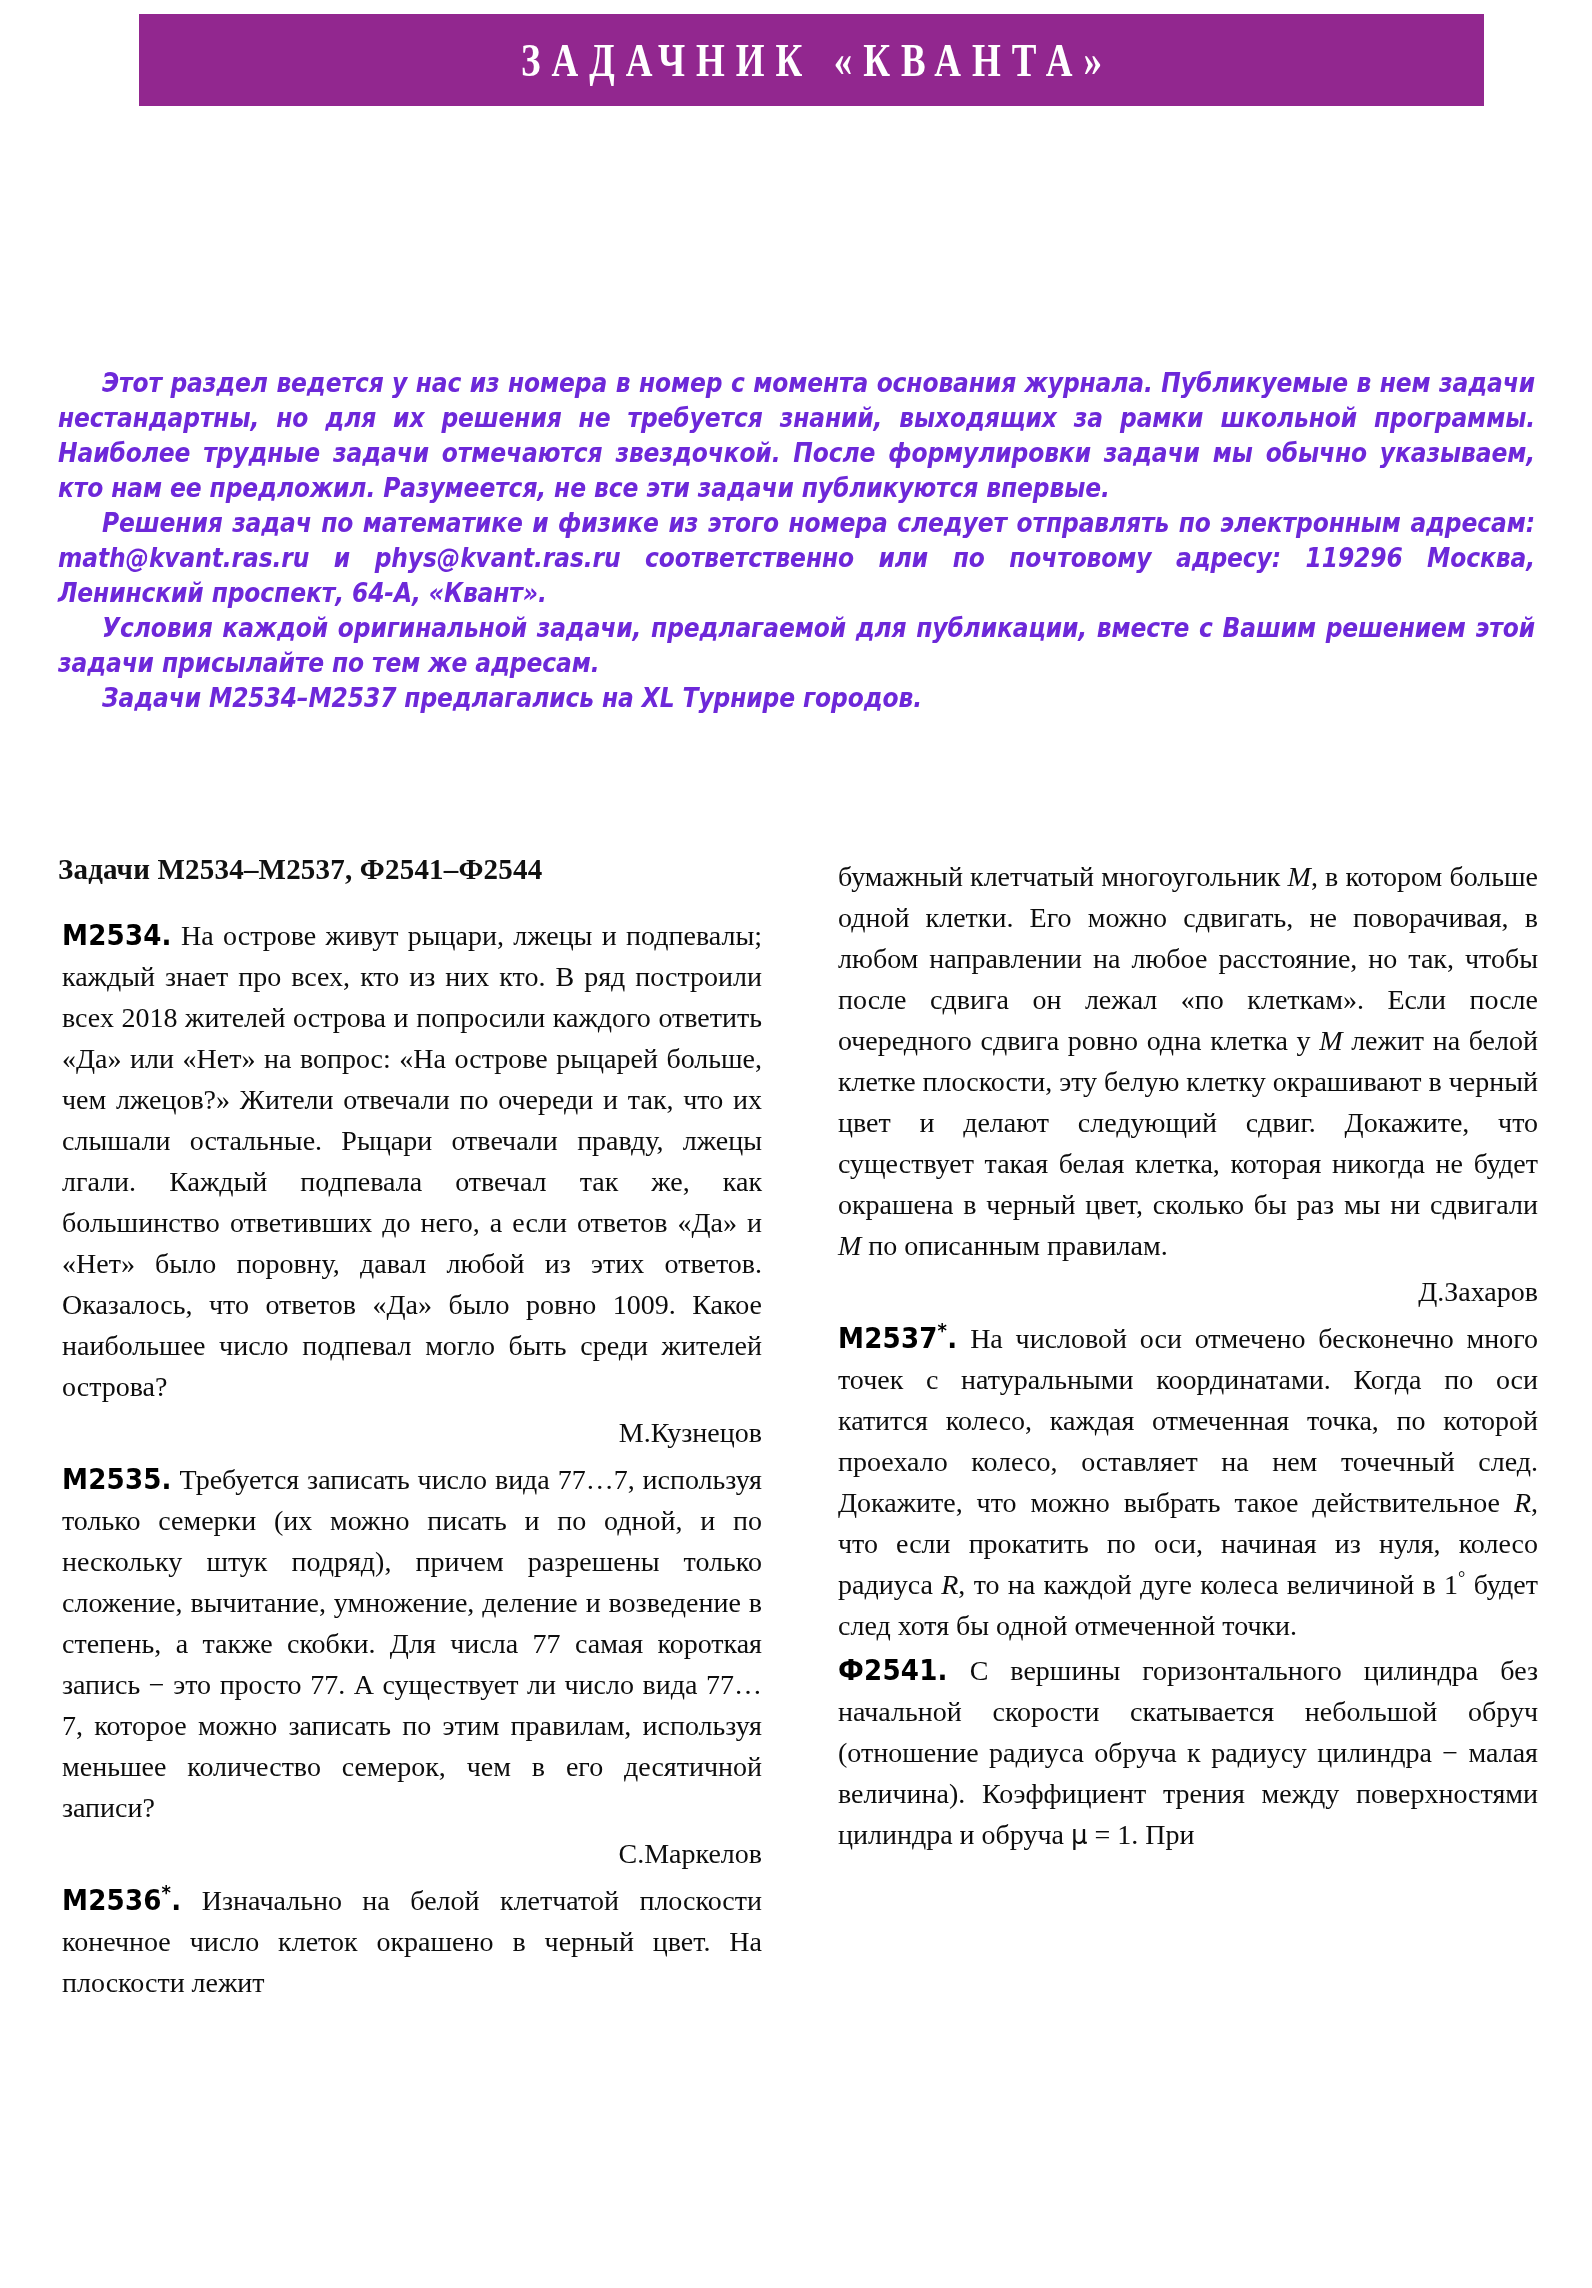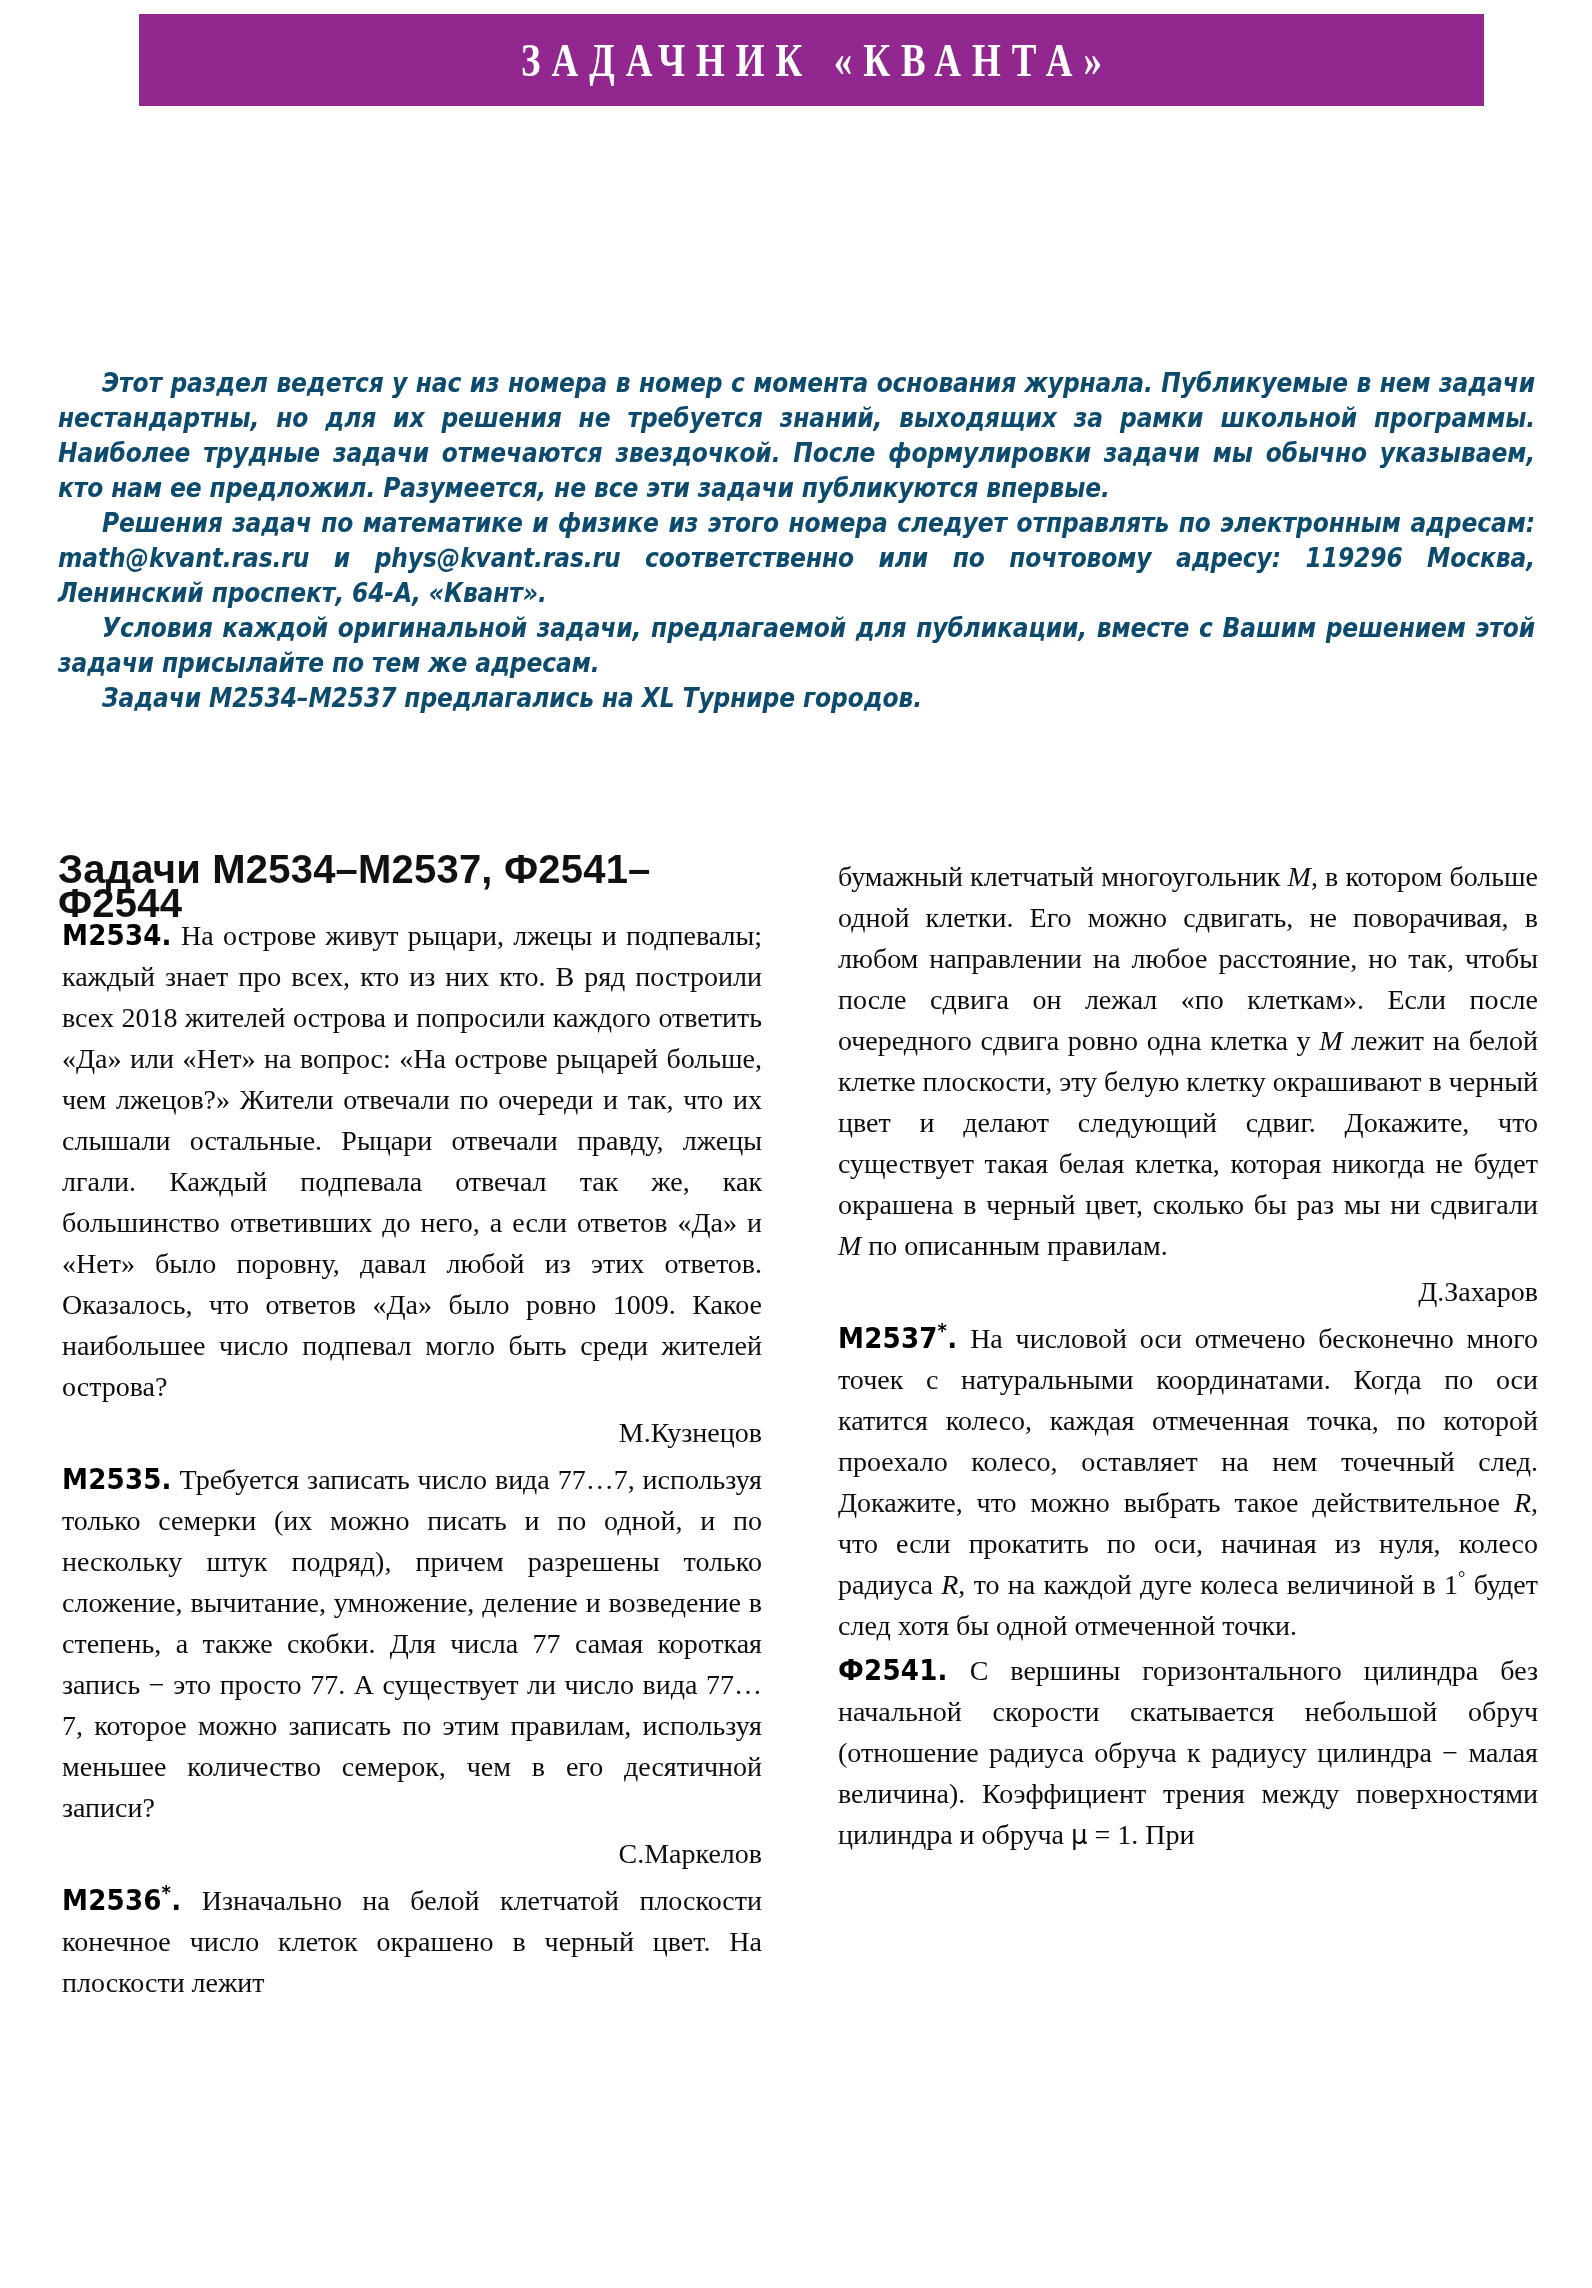--- a/index.html
+++ b/index.html
@@ -72,38 +72,38 @@
   .intro {
     position: absolute;
     left: 58px;
     top: 366px;
     width: 1477px;
     font-family: "Liberation Sans Narrow", "DejaVu Sans Condensed", "Liberation Sans", sans-serif;
     font-weight: 700;
     font-style: italic;
     font-size: 26px;
     line-height: 35px;
-    color: #0c4a6e;
+    color: #6d28d9;
     text-align: justify;
     letter-spacing: -0.1px;
   }
   .intro p {
     margin: 0;
     text-indent: 44px;
   }
 
   
   .section-head {
     position: absolute;
     left: 58px;
     top: 852px;
     width: 697px;
-    font-family: Liberation Sans, sans-serif;
-    font-weight: 700;
-    font-size: 40px;
+    font-family: Liberation Serif, serif;
+    font-weight: 700;
+    font-size: 29px;
     line-height: 34px;
     color: #111111;
     letter-spacing: 0.2px;
   }
 
   .col {
     position: absolute;
     width: 708px;
     font-size: 28px;
     line-height: 41px;

